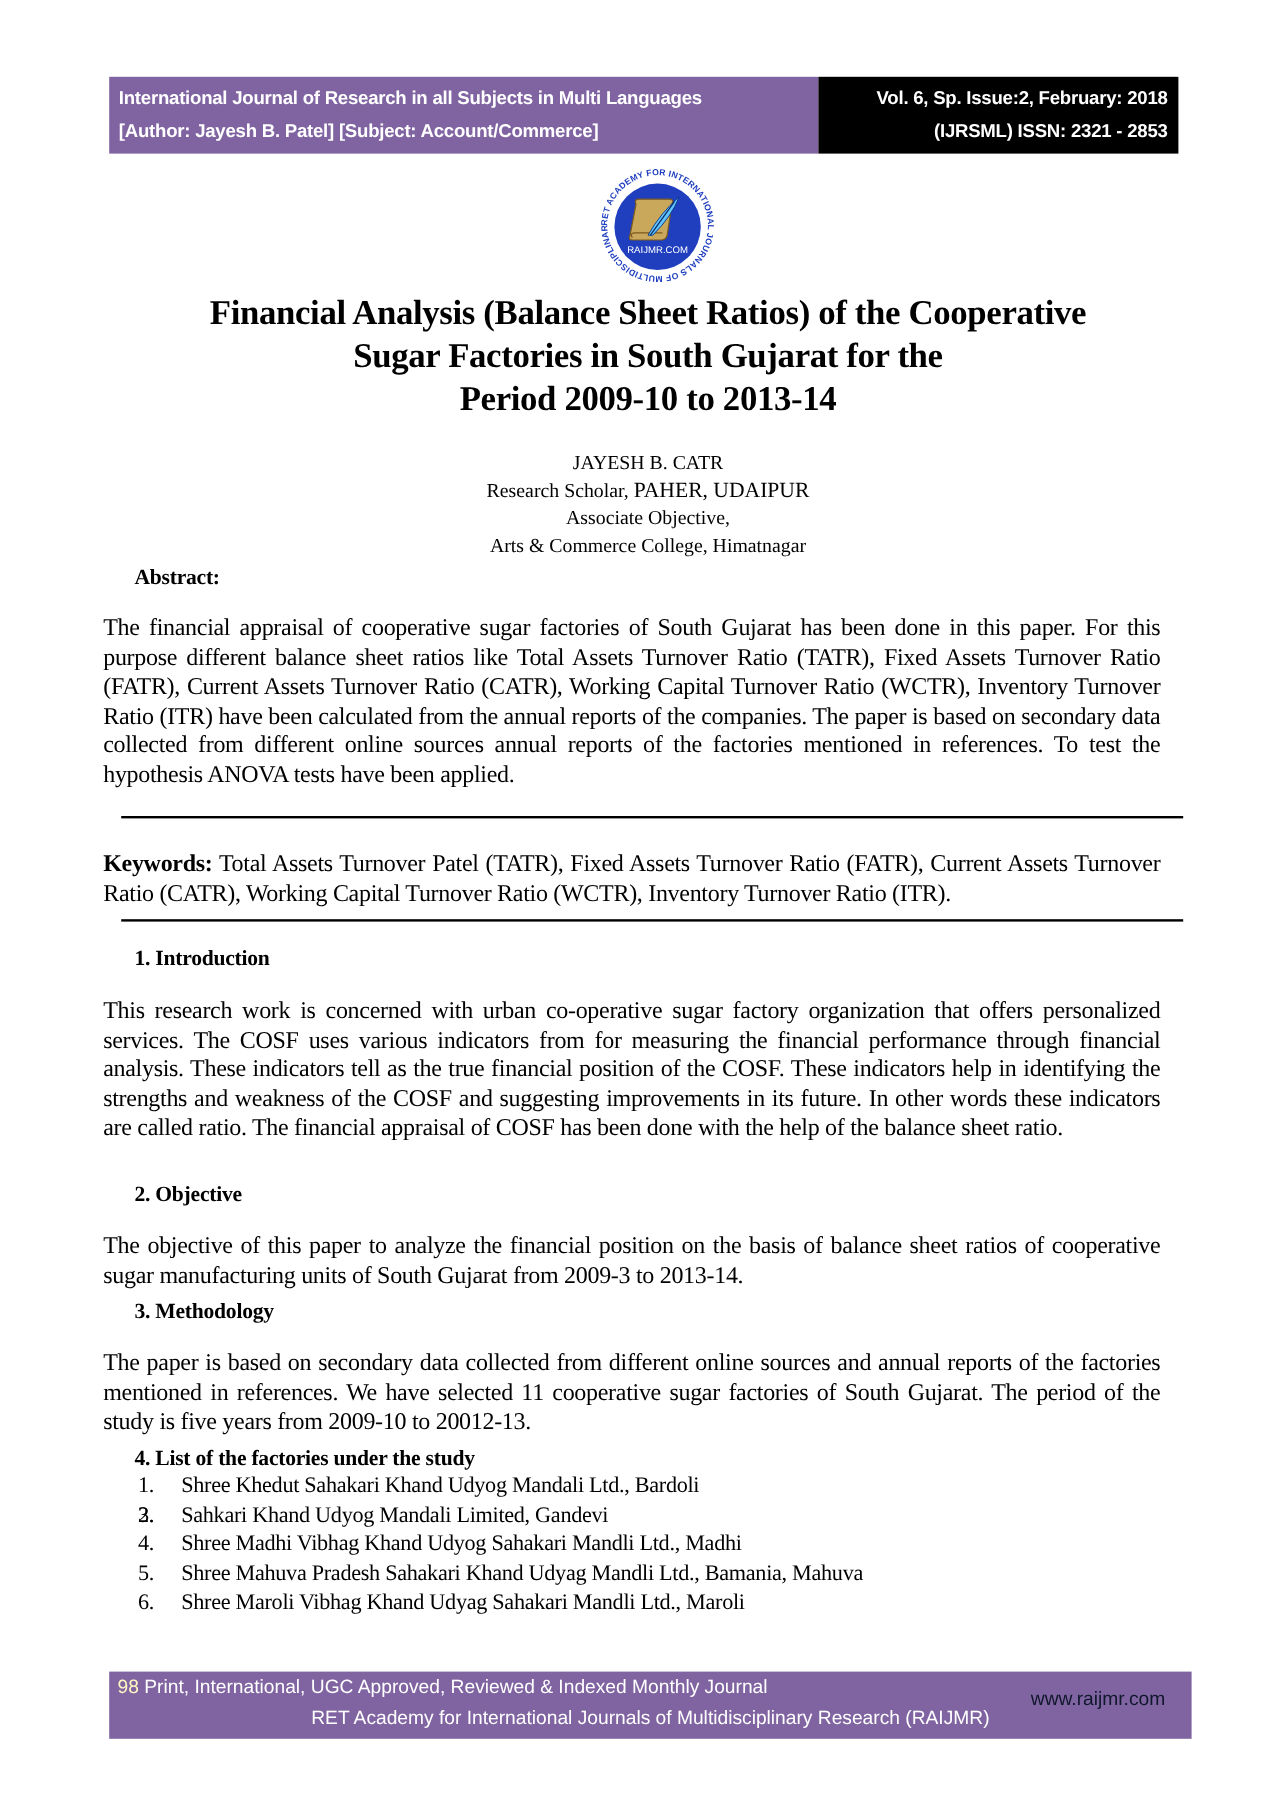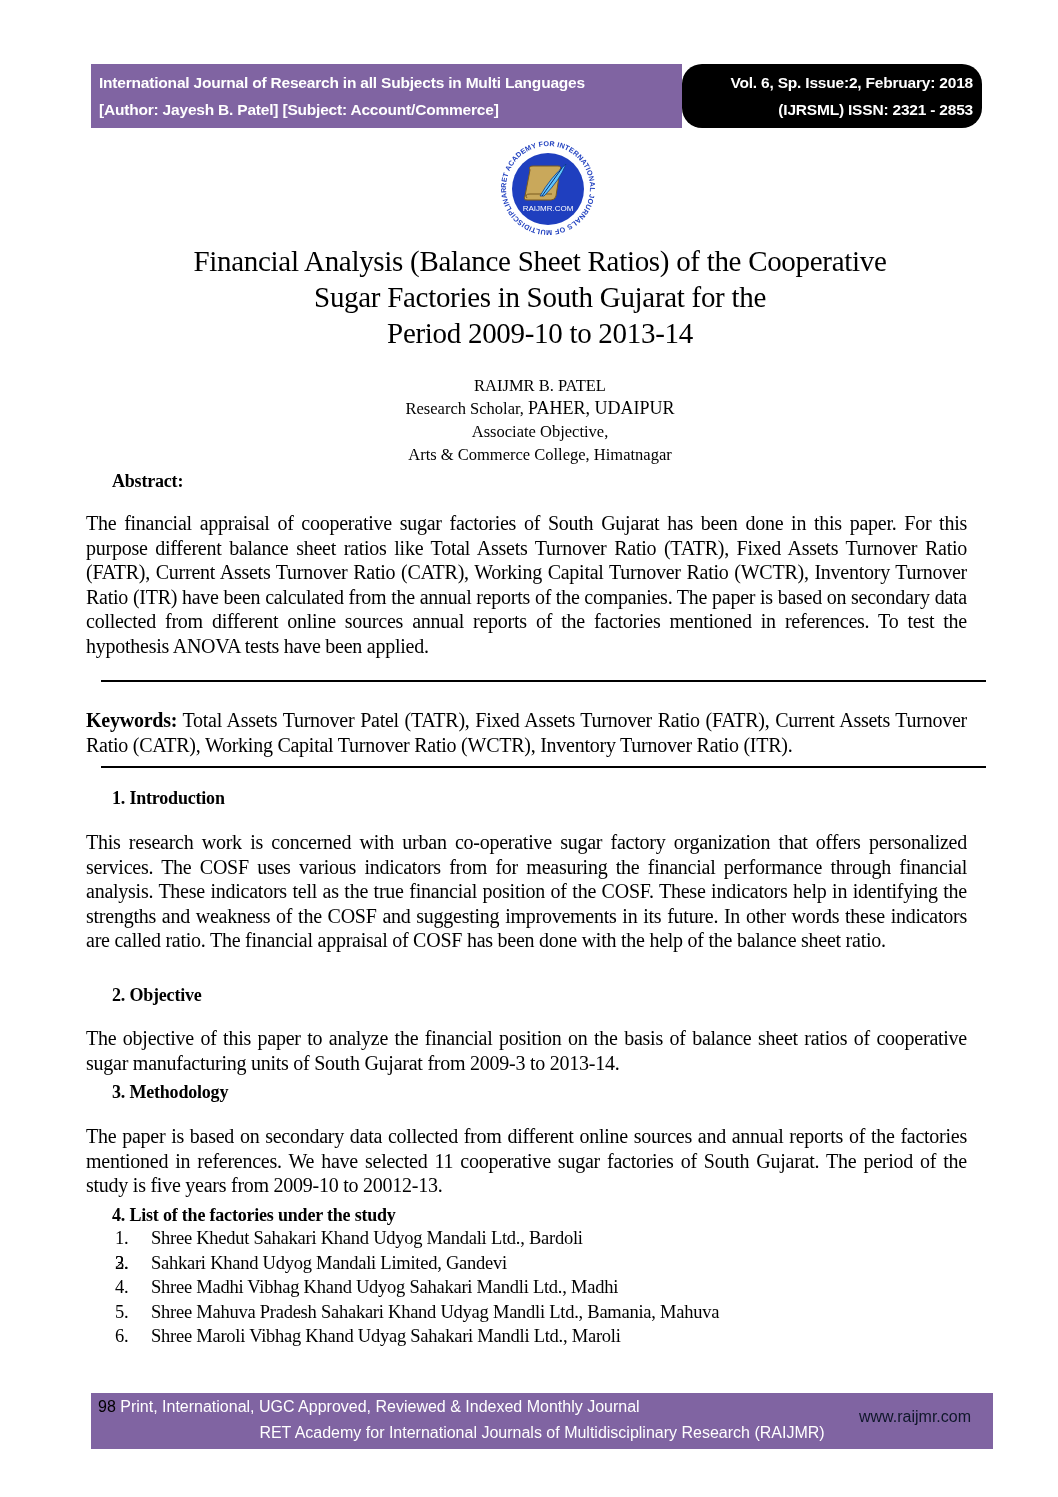--- a/index.html
+++ b/index.html
@@ -7,31 +7,31 @@
   .serif { font-family: "Liberation Serif", "DejaVu Serif", serif; color: #000; }
   .sans { font-family: "Liberation Sans", "DejaVu Sans", sans-serif; }
 
   
   .hdr-left {
     position: absolute; left: 91px; top: 64px; width: 591px; height: 64px;
     background: #8064a2; color: #fff; box-sizing: border-box; padding: 5px 0 0 8px;
   }
   .hdr-right {
     position: absolute; left: 682px; top: 64px; width: 300px; height: 64px;
-    background: #000; color: #fff; box-sizing: border-box; padding: 5px 9px 0 0; text-align: right; border-radius: 20px;
+    background: #000; color: #fff; box-sizing: border-box; padding: 5px 9px 0 0; text-align: right;
   }
   .hdr-line { font-size: 15.5px; font-weight: bold; line-height: 27px; white-space: nowrap; letter-spacing: -0.2px; }
 
   
   .logo { position: absolute; left: 500px; top: 140px; width: 96px; height: 96px; }
 
   
   .title {
     position: absolute; left: 60px; top: 243px; width: 960px; text-align: center;
-    font-size: 29px; font-weight: normal; line-height: 36px; letter-spacing: -0.3px;
+    font-size: 29px; font-weight: bold; line-height: 36px; letter-spacing: -0.3px;
   }
   .title div { white-space: nowrap; }
 
   
   .author {
     position: absolute; left: 290px; top: 374px; width: 500px; text-align: center;
     font-size: 16.5px; line-height: 23px;
   }
   .author div { white-space: nowrap; }
 
@@ -46,21 +46,21 @@
   .list { position: absolute; left: 101px; top: 1226px; width: 881px; margin: 0; padding: 0; list-style: none; font-size: 18.5px; line-height: 24.6px; letter-spacing: -0.25px; }
   .list li { position: relative; padding-left: 50px; white-space: nowrap; }
   .list .num { position: absolute; left: 14px; top: 0; }
 
   
   .ftr {
     position: absolute; left: 91px; top: 1393px; width: 902px; height: 56px;
     background: #8064a2; color: #fff; box-sizing: border-box;
   }
   .ftr-row1 { position: absolute; left: 7px; top: 2px; font-size: 16px; line-height: 24px; white-space: nowrap; }
-  .ftr-page { color: #000000; }
+  .ftr-page { color: #fef9c3; }
   .ftr-url { position: absolute; right: 22px; top: 12px; font-size: 16px; line-height: 24px; color: #0f172a; }
   .ftr-row2 { position: absolute; left: 0; width: 100%; top: 28px; text-align: center; font-size: 16px; line-height: 24px; white-space: nowrap; }
 </style>
 </head>
 <body>
 
 <div class="hdr-left sans">
   <div class="hdr-line">International Journal of Research in all Subjects in Multi Languages</div>
   <div class="hdr-line">[Author: Jayesh B. Patel] [Subject: Account/Commerce]</div>
 </div>
@@ -87,21 +87,21 @@
   <text x="48" y="71" text-anchor="middle" font-family="Liberation Sans, sans-serif" font-size="8" fill="#ffffff">RAIJMR.COM</text>
 </svg>
 
 <div class="title serif">
   <div>Financial Analysis (Balance Sheet Ratios) of the Cooperative</div>
   <div>Sugar Factories in South Gujarat for the</div>
   <div>Period 2009-10 to 2013-14</div>
 </div>
 
 <div class="author serif">
-  <div>RAIJMR B. PATEL</div>
+  <div>JAYESH B. CATR</div>
   <div><span>Research Scholar, </span><span style="font-size:18px">PAHER, UDAIPUR</span></div>
   <div>Associate Objective,</div>
   <div>Arts &amp; Commerce College, Himatnagar</div>
 </div>
 
 <div class="heading serif" style="top:469px">Abstract:</div>
 <div class="body-text serif" style="top:491px">The financial appraisal of cooperative sugar factories of South Gujarat has been done in this paper. For this purpose different balance sheet ratios like Total Assets Turnover Ratio  (TATR), Fixed Assets Turnover Ratio  (FATR), Current Assets Turnover Ratio  (CATR), Working Capital Turnover Ratio (WCTR), Inventory Turnover Ratio    (ITR) have been calculated from the annual reports of the companies. The paper is based on secondary data collected from different online sources annual reports of the factories mentioned in references. To test the hypothesis ANOVA tests have been applied.</div>
 
 <div class="rule" style="top:680px"></div>
 

